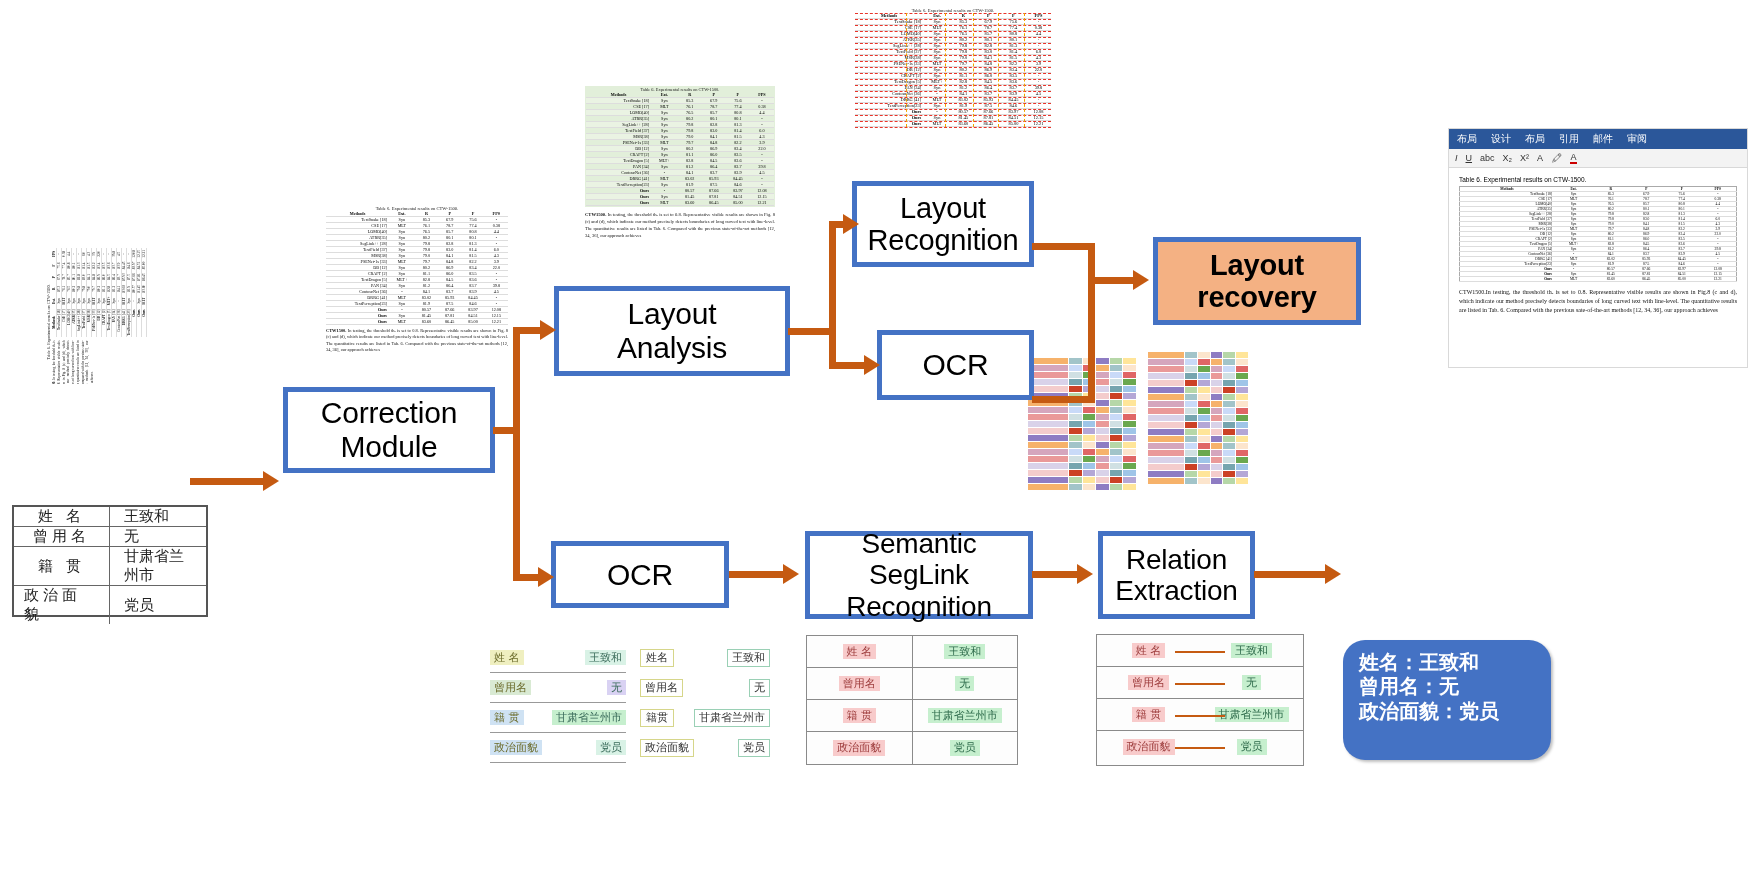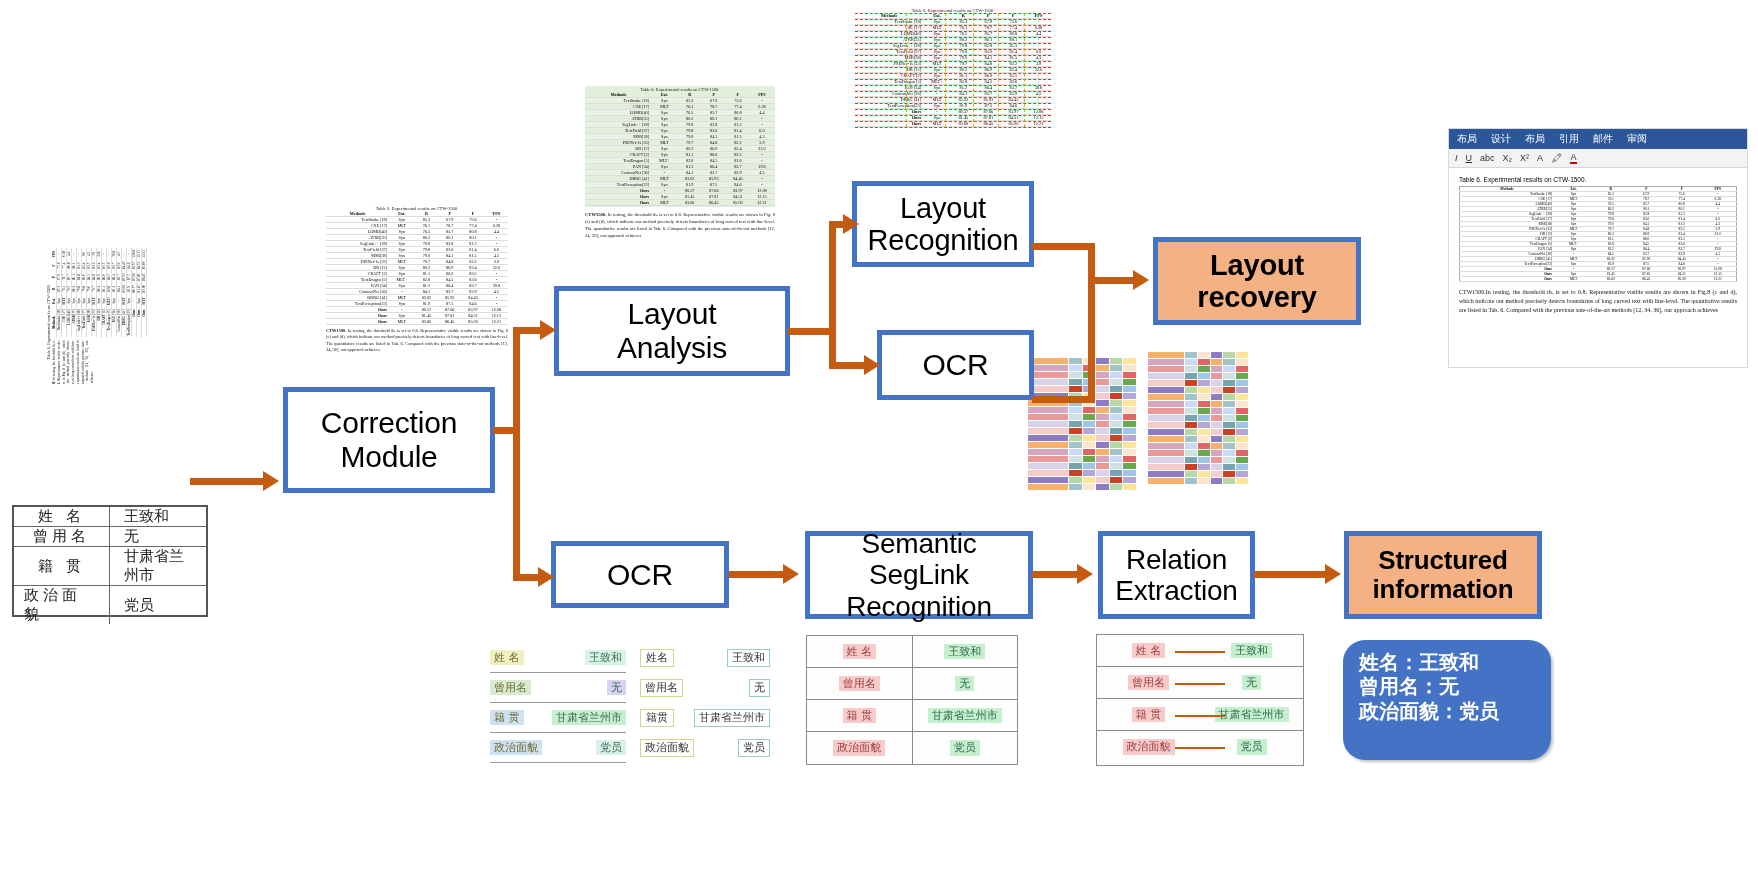--- a/index.html
+++ b/index.html
@@ -1229,21 +1229,21 @@
     <div class="cell v">王致和</div>
     <div class="cell k">曾用名</div>
     <div class="cell v">无</div>
     <div class="cell k">籍  贯</div>
     <div class="cell v">甘肃省兰州市</div>
     <div class="cell k" style="border-bottom:none;">政治面貌</div>
     <div class="cell v" style="border-bottom:none;">党员</div>
   </div>
 
 
-  <div class="pbox" style="left:283px; top:387px; width:212px; height:106px; font-size:30px;">
+  <div class="pbox" style="left:283px; top:387px; width:212px; height:86px; font-size:30px;">
     <span>
       <span>Correction</span><br>
       <span>Module</span>
     </span>
   </div>
 
   <div class="pbox" style="left:554px; top:286px; width:236px; height:90px; font-size:30px;">
     <span>
       <span>Layout</span><br>
       <span>Analysis</span>
@@ -1279,26 +1279,20 @@
     </span>
   </div>
 
   <div class="pbox" style="left:1098px; top:531px; width:157px; height:88px; font-size:28px;">
     <span>
       <span>Relation</span><br>
       <span>Extraction</span>
     </span>
   </div>
 
-  <div class="pbox accent" style="left:1344px; top:531px; width:198px; height:88px; font-size:26px;">
-    <span>
-      <span>Structured</span><br>
-      <span>information</span>
-    </span>
-  </div>
 
   <div class="ln h" style="left:190px; top:478px; width:75px;"></div>
   <div class="ah" style="left:263px; top:471px;"></div>
 
   <div class="ln h" style="left:493px; top:427px; width:24px;"></div>
   <div class="ln v" style="left:513px; top:330px; height:250px;"></div>
 
   <div class="ln h" style="left:513px; top:327px; width:32px;"></div>
   <div class="ah" style="left:540px; top:320px;"></div>
 

